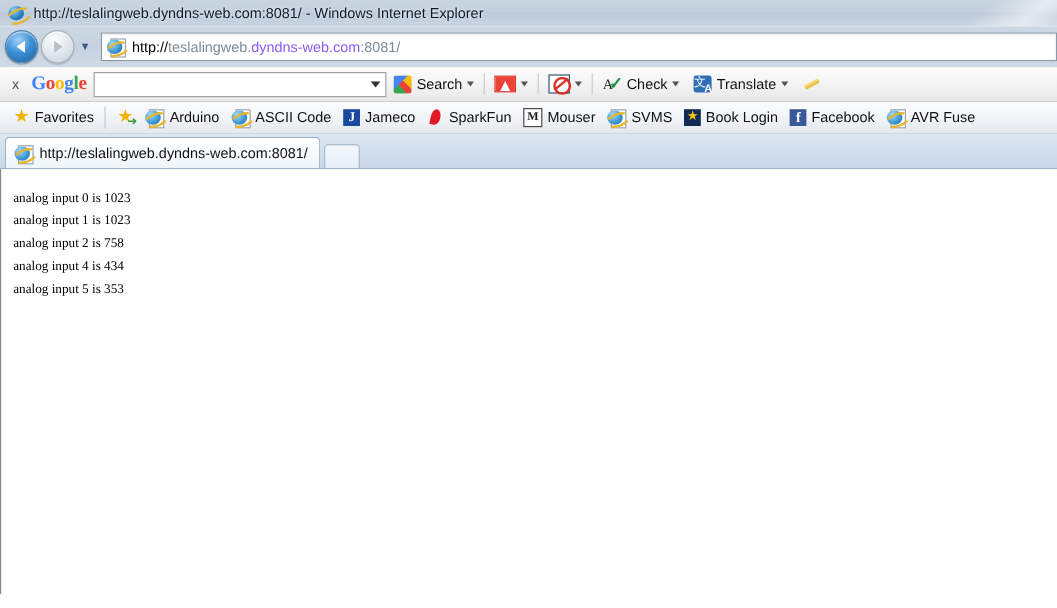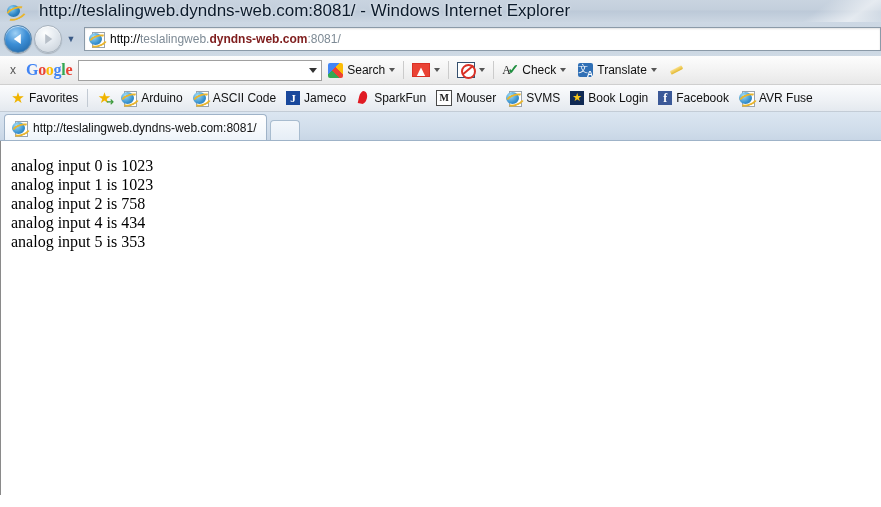--- a/index.html
+++ b/index.html
@@ -31,23 +31,23 @@
     position: absolute;
     right: -40px;
     top: -30px;
     width: 160px;
     height: 90px;
     background: linear-gradient(125deg, rgba(255,255,255,0.0) 40%, rgba(255,255,255,0.55) 55%, rgba(255,255,255,0.0) 70%);
     transform: rotate(18deg);
     pointer-events: none;
   }
   .title-text {
-    font-size: 17px;
+    font-size: 12px;
     color: #0b1a2b;
-    margin-left: 17px;
+    margin-left: 6px;
     white-space: nowrap;
     text-shadow: 0 0 3px rgba(255,255,255,0.9);
   }
 
   
   .ie-icon {
     position: relative;
     width: 16px;
     height: 16px;
     flex: 0 0 16px;
@@ -159,21 +159,21 @@
     align-items: center;
     padding: 0 4px;
     box-shadow: inset 0 1px 2px rgba(0,0,0,0.12);
   }
   .url {
     margin-left: 5px;
     font-size: 12px;
     white-space: nowrap;
     color: #7d8a95;
   }
-  .url b { color: #7f1d1d; font-weight: bold; }
+  .url b { color: #8b5cf6; font-weight: normal; }
   .url .scheme { color: #000; }
 
   
   .gtoolbar {
     height: 28px;
     display: flex;
     align-items: center;
     background: linear-gradient(to bottom, #fdfdfd 0%, #f2f2f2 55%, #e8e8e8 100%);
     border-bottom: 1px solid #cfcfcf;
     padding: 0 2px;
@@ -514,21 +514,21 @@
   .content {
     height: 354px;
     background: #ffffff;
     border-left: 1px solid #8a8a8a;
     box-sizing: border-box;
     padding: 15px 0 0 10px;
     overflow: hidden;
   }
   .content .line {
     font-family: "Liberation Serif", serif;
-    font-size: 16px;
+    font-size: 11px;
     line-height: 19px;
     color: #000;
     white-space: pre;
   }
 </style>
 </head>
 <body>
 
 <div class="titlebar">
   <span class="ie-icon">

